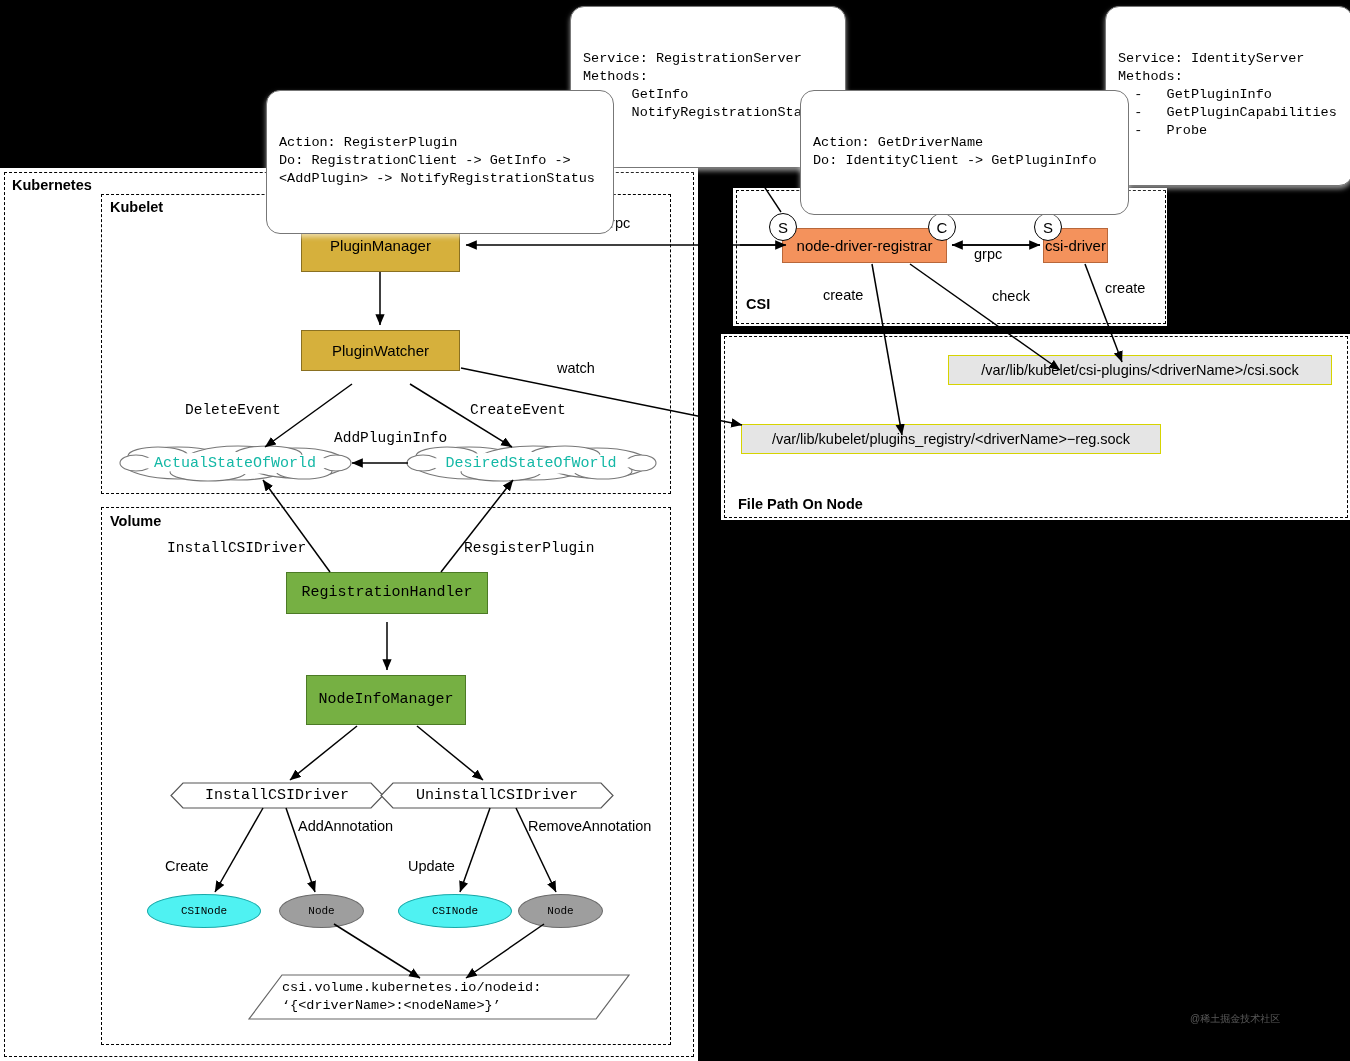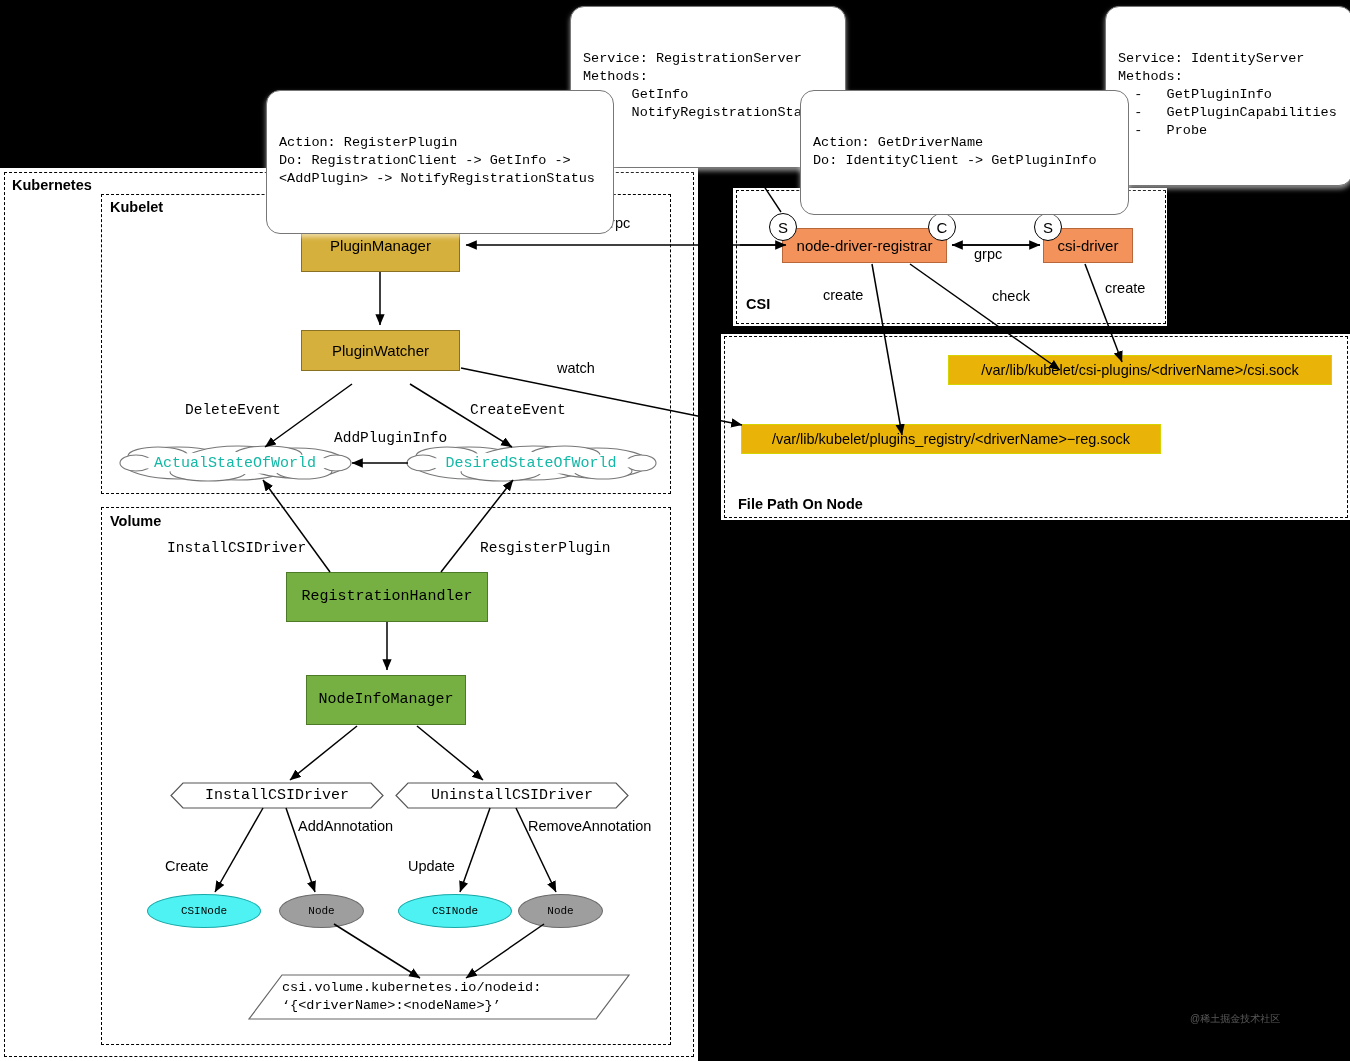--- a/index.html
+++ b/index.html
@@ -20,21 +20,21 @@
 
   
   .nodebox{display:flex;align-items:center;justify-content:center;
            border:1px solid #555;text-align:right;line-height:1.15;}
   .mono{font-family:"Liberation Mono",monospace;}
   .sans{font-family:"Liberation Sans",sans-serif;}
 
   .gold{background:#d6b03c;border:1px solid #8a7021;font-size:15px;}
   .green{background:#76b043;border:1px solid #4c7a26;font-size:15px;}
   .salmon{background:#f4925c;border:1px solid #b8673a;font-size:15px;}
-  .yellowpath{background:#eab308;border:1px solid #d6d400;font-size:14.5px;
+  .yellowpath{background:#e5e5e5;border:1px solid #d6d400;font-size:14.5px;
               display:flex;align-items:center;justify-content:center;}
 
   
   .cloud{position:absolute;}
   .cloud .lbl{position:absolute;left:0;top:0;width:100%;height:100%;
               display:flex;align-items:center;justify-content:center;
               font-family:"Liberation Mono",monospace;font-size:15px;color:#14b8a6;}
 
   
   .hex{position:absolute;}
@@ -240,36 +240,36 @@
         <ellipse cx="18" cy="20" rx="16" ry="8"></ellipse>
         <ellipse cx="236" cy="20" rx="15" ry="8"></ellipse>
       </g>
       <g fill="#ffffff" stroke="none">
         <ellipse cx="126" cy="20" rx="106" ry="11"></ellipse>
       </g>
     </svg>
     <span class="lbl">DesiredStateOfWorld</span>
   </div>
 
-  <div class="abs nodebox green mono" style="left:286px;top:572px;width:202px;height:50px;">
+  <div class="abs nodebox green mono" style="left:286px;top:572px;width:202px;height:42px;">
     <span>RegistrationHandler</span>
   </div>
 
   <div class="abs nodebox green mono" style="left:306px;top:675px;width:160px;height:50px;">
     <span>NodeInfoManager</span>
   </div>
 
   <div class="hex" style="left:170px;top:782px;width:214px;height:27px;">
     <svg width="214" height="27" viewBox="0 0 214 27" preserveAspectRatio="none">
       <polygon points="13,1 201,1 213,13.5 201,26 13,26 1,13.5" fill="#ffffff" stroke="#555" stroke-width="1.2"></polygon>
     </svg>
     <span class="lbl">InstallCSIDriver</span>
   </div>
 
-  <div class="hex" style="left:395px;top:782px;width:234px;height:27px;">
+  <div class="hex" style="left:380px;top:782px;width:234px;height:27px;">
     <svg width="234" height="27" viewBox="0 0 234 27" preserveAspectRatio="none">
       <polygon points="13,1 221,1 233,13.5 221,26 13,26 1,13.5" fill="#ffffff" stroke="#555" stroke-width="1.2"></polygon>
     </svg>
     <span class="lbl">UninstallCSIDriver</span>
   </div>
 
   <div class="ell cyan" style="left:147px;top:894px;width:112px;height:32px;">
     <span>CSINode</span>
   </div>
   <div class="ell grey" style="left:279px;top:894px;width:83px;height:32px;">
@@ -289,21 +289,21 @@
     <span class="lbl">
       <span>csi.volume.kubernetes.io/nodeid:</span>
       <span>‘{&lt;driverName&gt;:&lt;nodeName&gt;}’</span>
     </span>
   </div>
 
   <div class="abs nodebox salmon sans" style="left:782px;top:228px;width:165px;height:35px;">
     <span>node-driver-registrar</span>
   </div>
 
-  <div class="abs nodebox salmon sans" style="left:1043px;top:228px;width:90px;height:35px;">
+  <div class="abs nodebox salmon sans" style="left:1043px;top:228px;width:65px;height:35px;">
     <span>csi-driver</span>
   </div>
 
   <div class="abs yellowpath sans" style="left:948px;top:355px;width:384px;height:30px;">
     <span>/var/lib/kubelet/csi-plugins/&lt;driverName&gt;/csi.sock</span>
   </div>
 
   <div class="abs yellowpath sans" style="left:741px;top:424px;width:420px;height:30px;">
     <span>/var/lib/kubelet/plugins_registry/&lt;driverName&gt;−reg.sock</span>
   </div>
@@ -323,21 +323,21 @@
 
   <div class="elabel sans" style="left:602px;top:215px;">grpc</div>
   <div class="elabel sans" style="left:974px;top:246px;">grpc</div>
   <div class="elabel sans" style="left:557px;top:360px;">watch</div>
 
   <div class="elabel mono" style="left:185px;top:402px;">DeleteEvent</div>
   <div class="elabel mono" style="left:470px;top:402px;">CreateEvent</div>
   <div class="elabel mono" style="left:334px;top:430px;">AddPluginInfo</div>
 
   <div class="elabel mono" style="left:167px;top:540px;">InstallCSIDriver</div>
-  <div class="elabel mono" style="left:480px;top:540px;">ResgisterPlugin</div>
+  <div class="elabel mono" style="left:464px;top:540px;">ResgisterPlugin</div>
 
   <div class="elabel sans" style="left:298px;top:818px;">AddAnnotation</div>
   <div class="elabel sans" style="left:528px;top:818px;">RemoveAnnotation</div>
 
   <div class="elabel sans" style="left:165px;top:858px;">Create</div>
   <div class="elabel sans" style="left:408px;top:858px;">Update</div>
 
   <div class="elabel sans" style="left:823px;top:287px;">create</div>
   <div class="elabel sans" style="left:992px;top:288px;">check</div>
   <div class="elabel sans" style="left:1105px;top:280px;">create</div>

